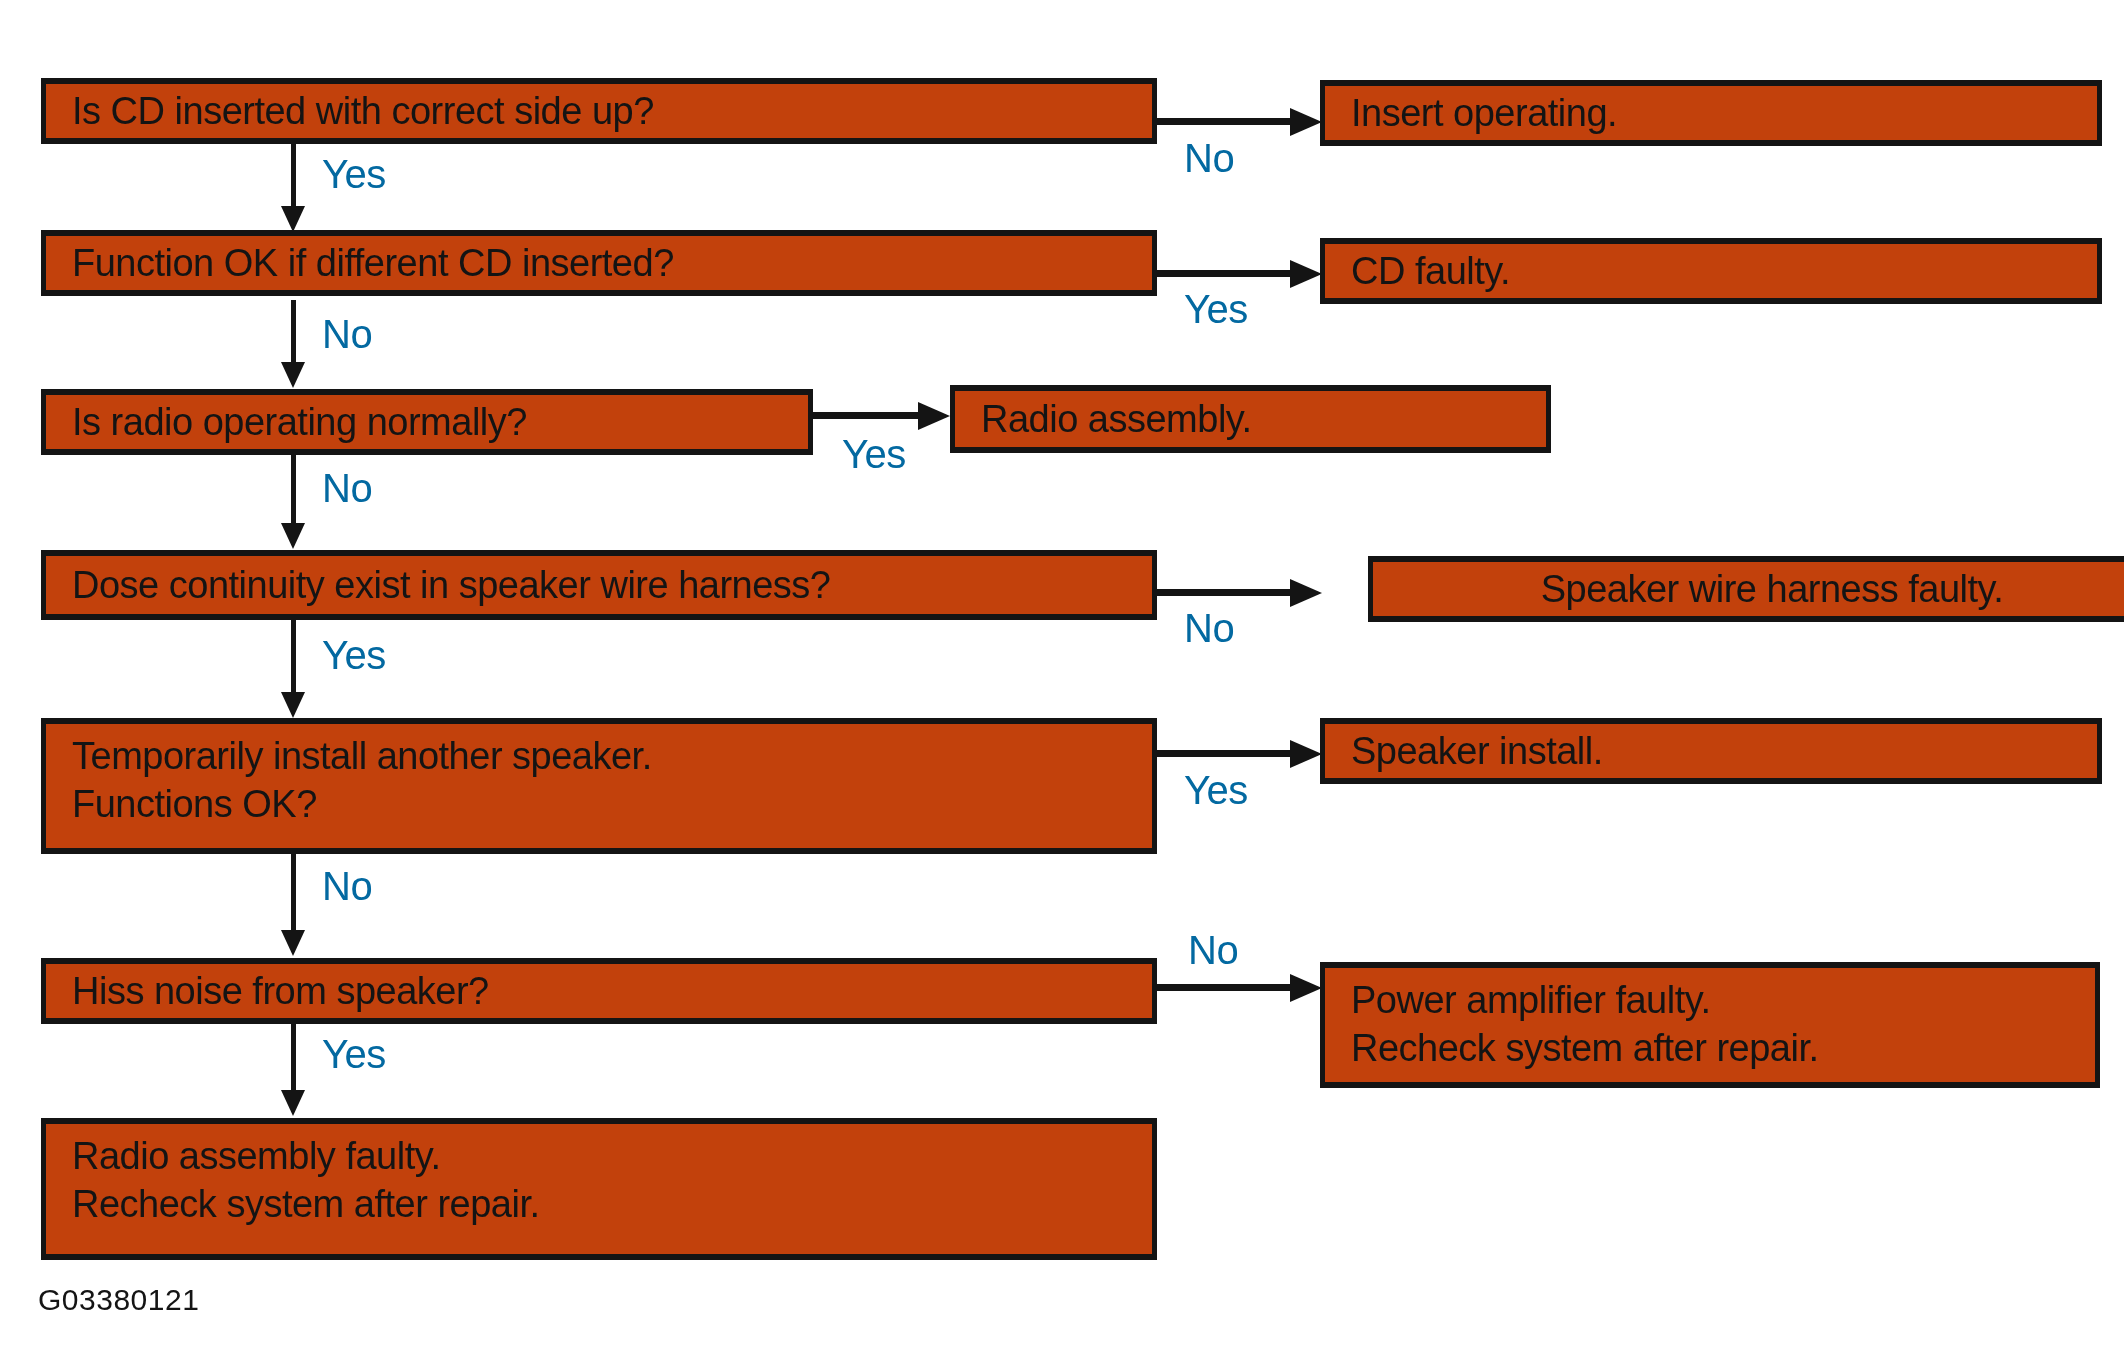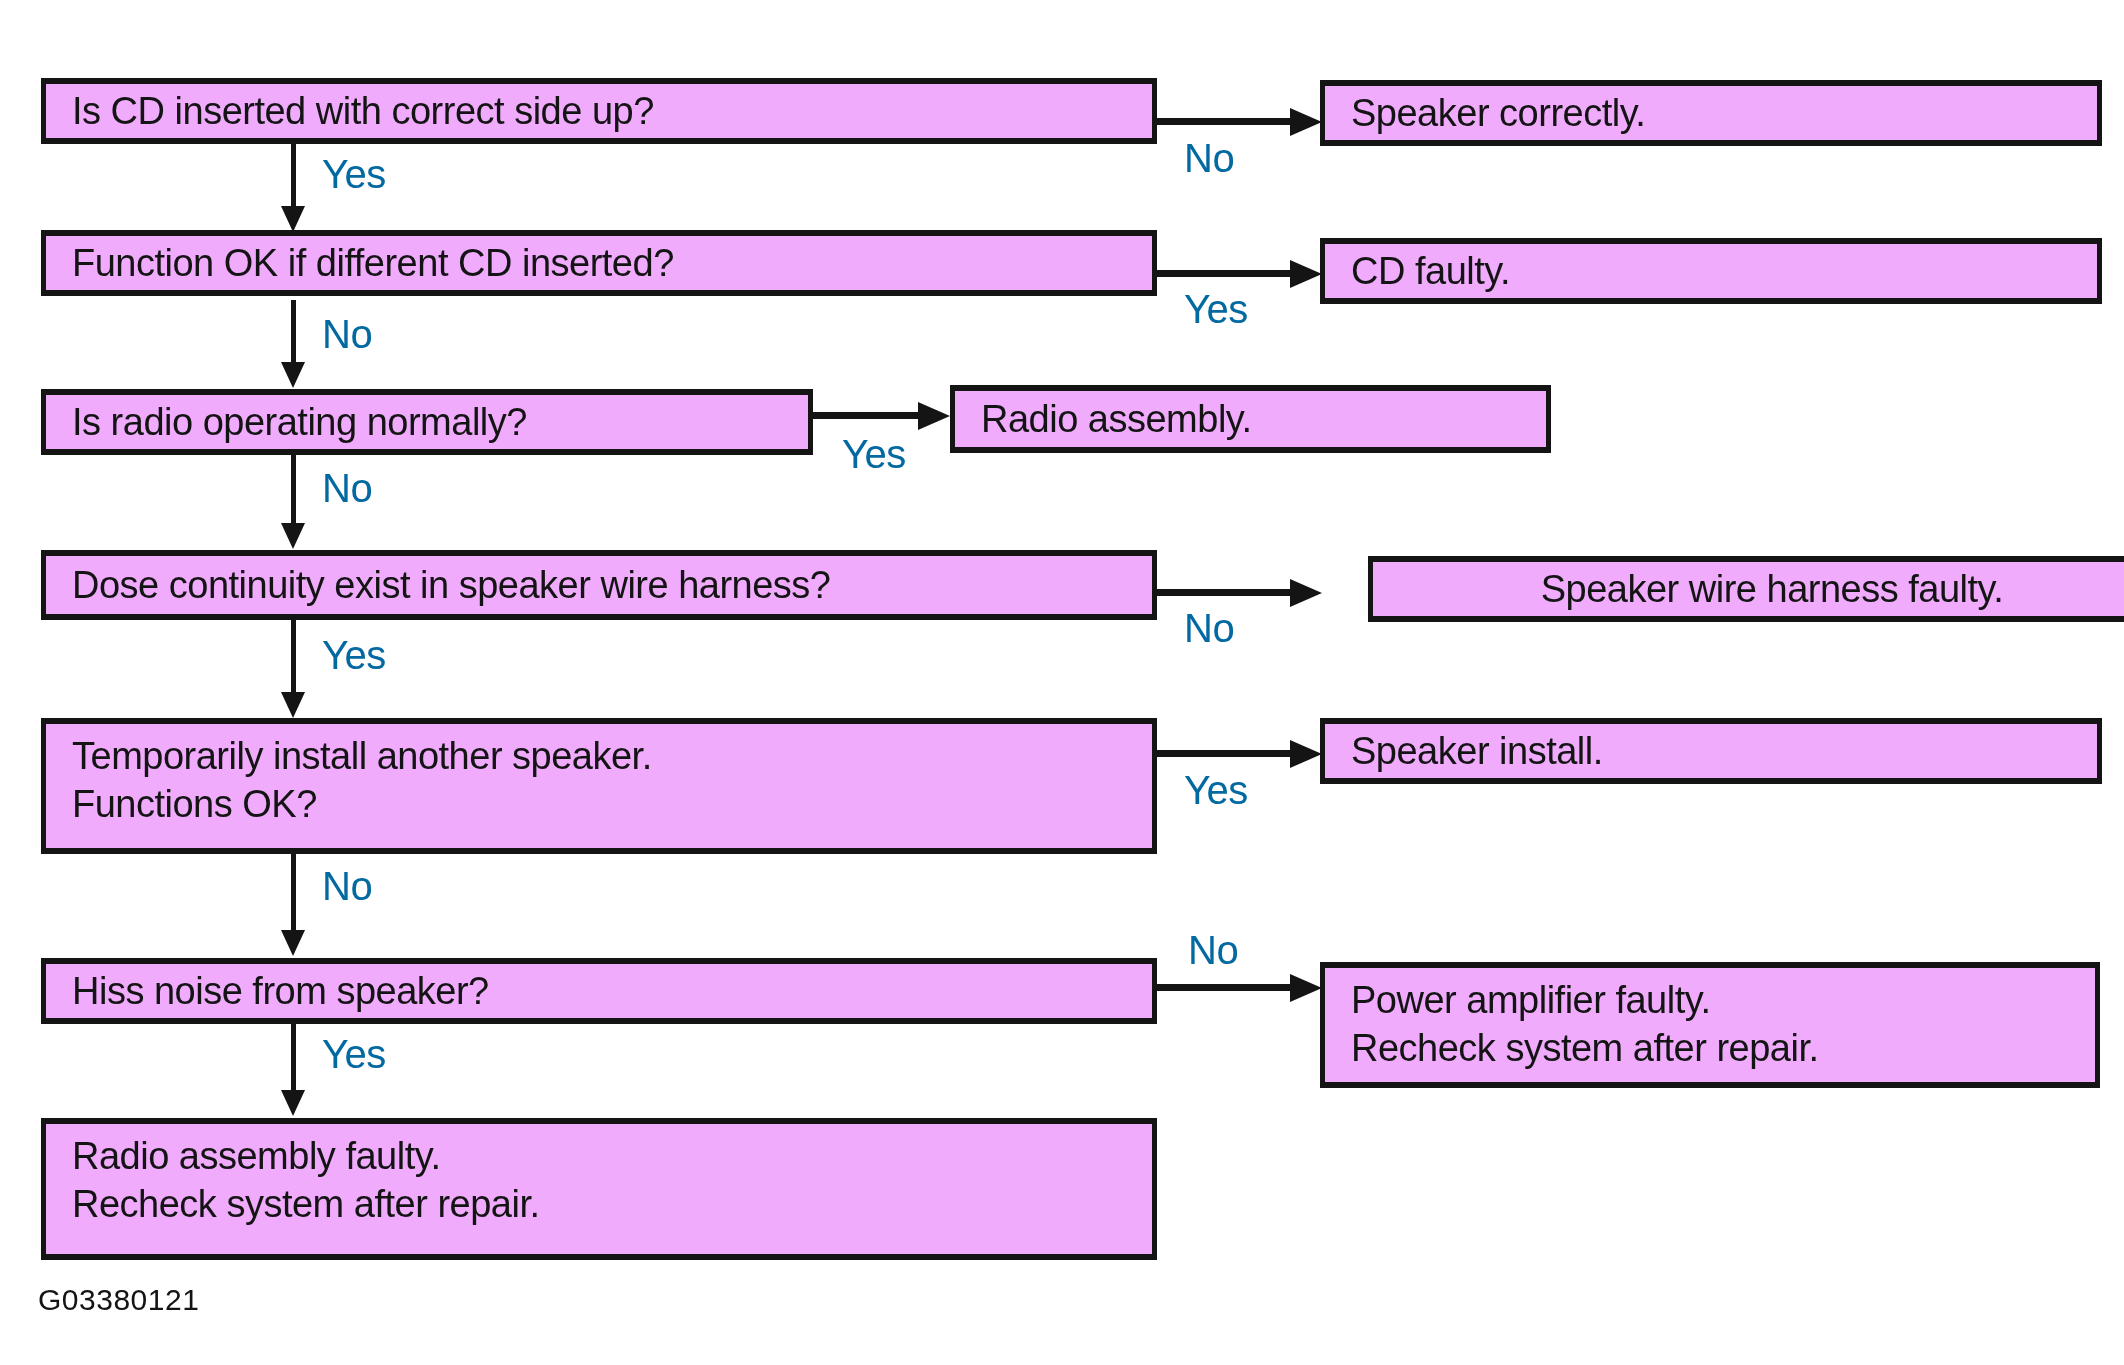--- a/index.html
+++ b/index.html
@@ -11,21 +11,21 @@
     position: relative;
     width: 2124px;
     height: 1365px;
     background: #ffffff;
     font-family: "Liberation Sans", sans-serif;
     color: #141414;
     overflow: hidden;
   }
   .node {
     position: absolute;
-    background: #f0abfc;
+    background: #c2410c;
     border: solid #141414;
     border-width: 6px 5px;
     box-sizing: border-box;
     font-size: 38px;
     letter-spacing: -0.5px;
     color: #141414;
     display: flex;
     flex-direction: column;
     justify-content: center;
     padding-left: 26px;
@@ -80,21 +80,21 @@
 
 <div id="stage">
 
   <div class="node" style="left:41px; top:78px; width:1116px; height:66px;">
     <div>Is CD inserted with correct side up?</div>
   </div>
   <div class="hline" style="left:1157px; top:118px; width:135px;"></div>
   <div class="arrow-right" style="left:1290px; top:108px;"></div>
   <div class="edge-label" style="left:1184px; top:136px;">No</div>
   <div class="node" style="left:1320px; top:80px; width:782px; height:66px;">
-    <div>Speaker correctly.</div>
+    <div>Insert operating.</div>
   </div>
 
   <div class="vline" style="left:291px; top:144px; height:64px;"></div>
   <div class="arrow-down" style="left:281px; top:206px;"></div>
   <div class="edge-label" style="left:322px; top:152px;">Yes</div>
 
   <div class="node" style="left:41px; top:230px; width:1116px; height:66px;">
     <div>Function OK if different CD inserted?</div>
   </div>
   <div class="hline" style="left:1157px; top:270px; width:135px;"></div>

